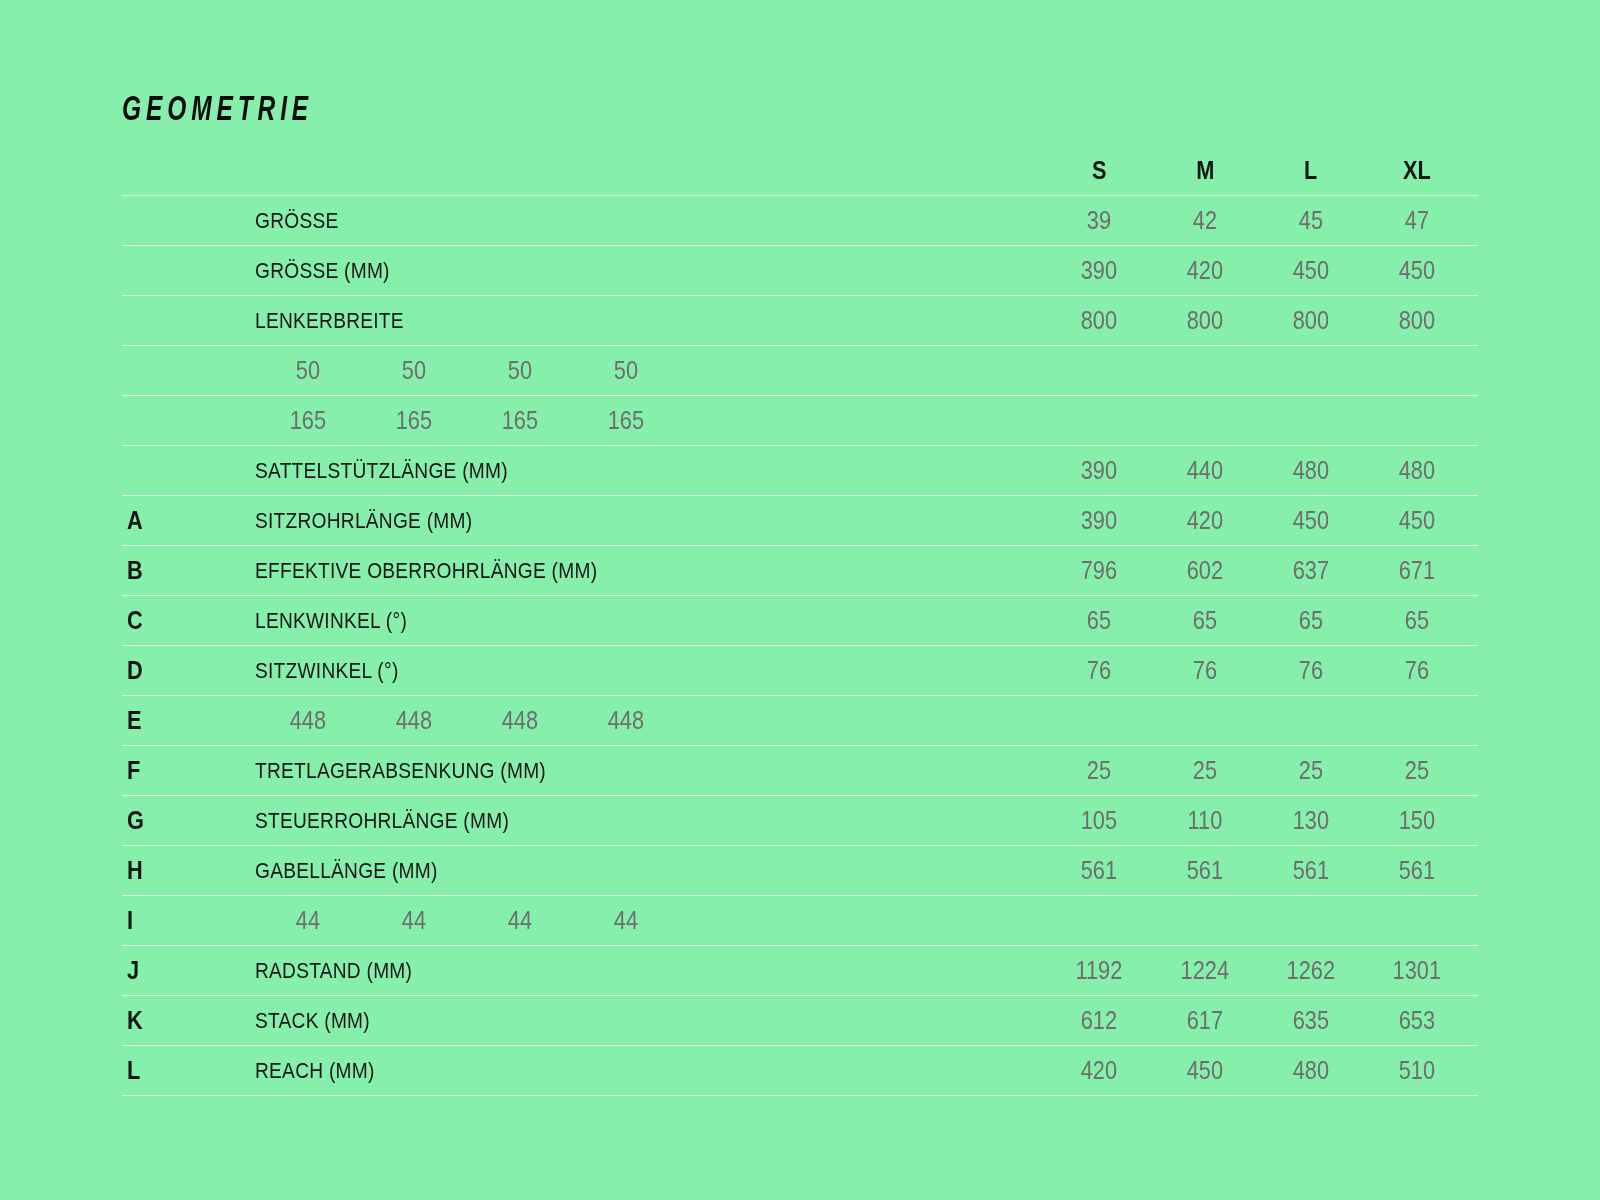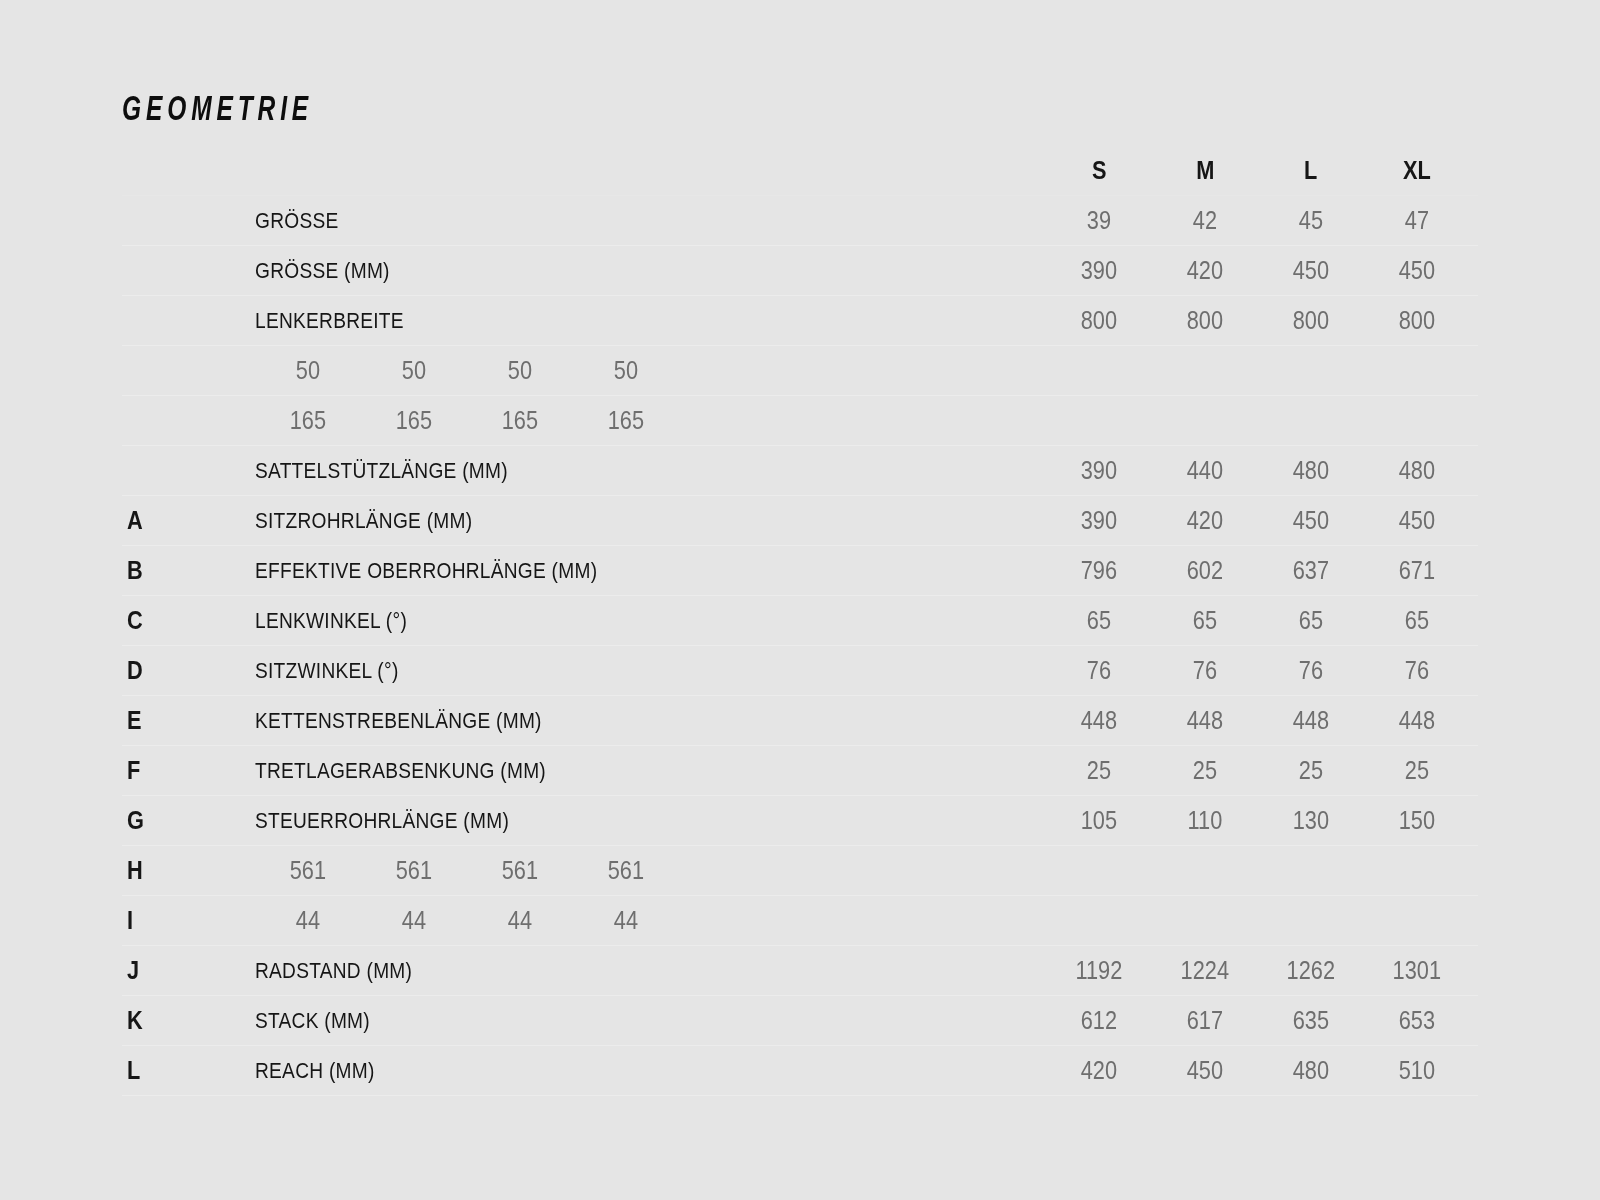--- a/index.html
+++ b/index.html
@@ -4,21 +4,21 @@
 <style>
   html, body {
     margin: 0;
     padding: 0;
     background: #ffffff;
   }
   .page {
     position: relative;
     width: 1600px;
     height: 1200px;
-    background: #e5e5e5;
+    background: #86efac;
     font-family: "Liberation Sans", sans-serif;
     overflow: hidden;
   }
   .content {
     padding: 0 122px;
   }
   .title {
     margin: 88px 0 18px 0;
     height: 40px;
     line-height: 40px;
@@ -182,21 +182,20 @@
           <div class="row">
             <div class="cell letter"><span class="cond">D</span></div>
             <div class="cell label"><span class="cond">SITZWINKEL (°)</span></div>
             <div class="cell val"><span class="cond">76</span></div>
             <div class="cell val"><span class="cond">76</span></div>
             <div class="cell val"><span class="cond">76</span></div>
             <div class="cell val"><span class="cond">76</span></div>
           </div>
           <div class="row">
             <div class="cell letter"><span class="cond">E</span></div>
-            <div class="cell label"><span class="cond">KETTENSTREBENLÄNGE (MM)</span></div>
             <div class="cell val"><span class="cond">448</span></div>
             <div class="cell val"><span class="cond">448</span></div>
             <div class="cell val"><span class="cond">448</span></div>
             <div class="cell val"><span class="cond">448</span></div>
           </div>
           <div class="row">
             <div class="cell letter"><span class="cond">F</span></div>
             <div class="cell label"><span class="cond">TRETLAGERABSENKUNG (MM)</span></div>
             <div class="cell val"><span class="cond">25</span></div>
             <div class="cell val"><span class="cond">25</span></div>
@@ -206,20 +205,21 @@
           <div class="row">
             <div class="cell letter"><span class="cond">G</span></div>
             <div class="cell label"><span class="cond">STEUERROHRLÄNGE (MM)</span></div>
             <div class="cell val"><span class="cond">105</span></div>
             <div class="cell val"><span class="cond">110</span></div>
             <div class="cell val"><span class="cond">130</span></div>
             <div class="cell val"><span class="cond">150</span></div>
           </div>
           <div class="row">
             <div class="cell letter"><span class="cond">H</span></div>
+            <div class="cell label"><span class="cond">GABELLÄNGE (MM)</span></div>
             <div class="cell val"><span class="cond">561</span></div>
             <div class="cell val"><span class="cond">561</span></div>
             <div class="cell val"><span class="cond">561</span></div>
             <div class="cell val"><span class="cond">561</span></div>
           </div>
           <div class="row">
             <div class="cell letter"><span class="cond">I</span></div>
             <div class="cell val"><span class="cond">44</span></div>
             <div class="cell val"><span class="cond">44</span></div>
             <div class="cell val"><span class="cond">44</span></div>

